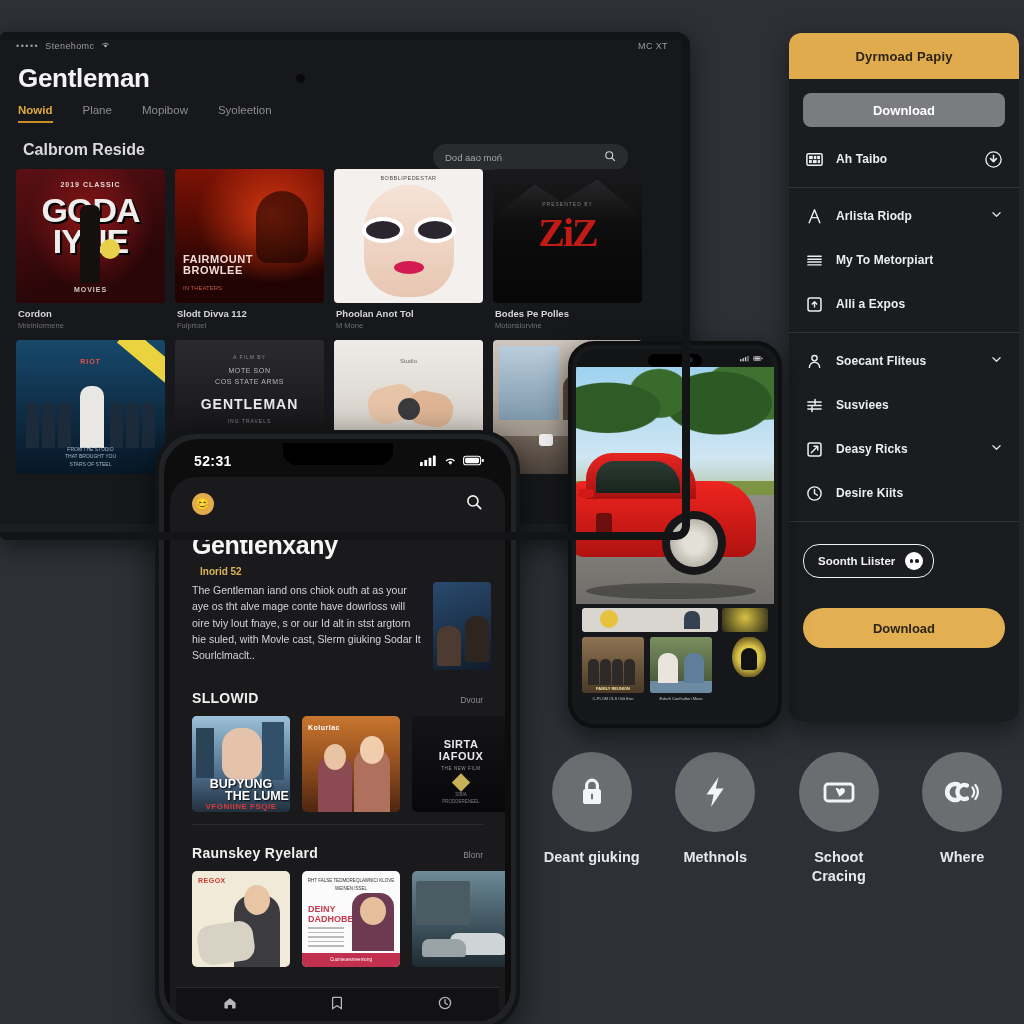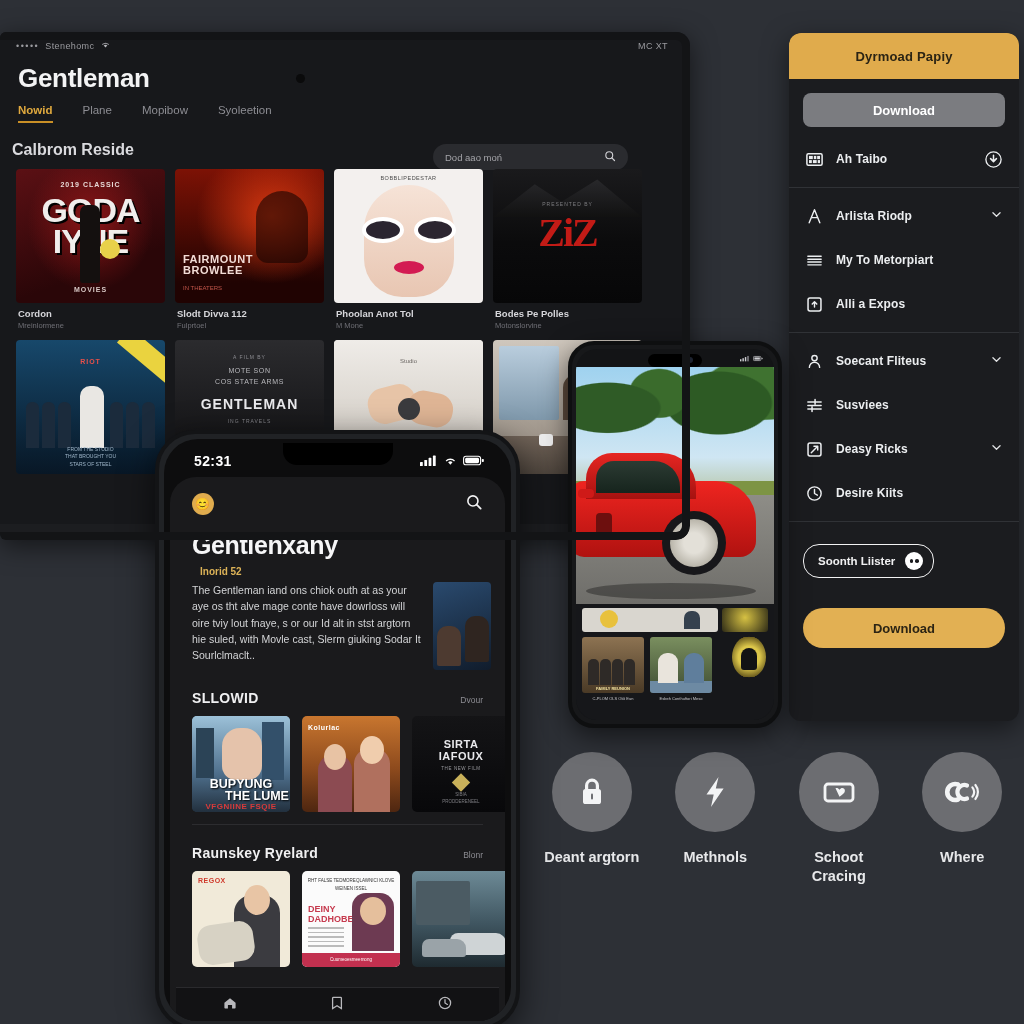--- a/index.html
+++ b/index.html
@@ -37,21 +37,21 @@
     letter-spacing: -0.3px; }
   .t-tabs { display:flex; gap:30px; padding: 10px 0 0 18px; align-items:flex-start; }
   .t-tab { font-size: 11.5px; color:#8d8d93; padding-bottom: 5px; }
   .t-tab.active { color:#e0a93e; border-bottom: 2px solid #c98f26; font-weight:600; }
   .t-search {
     position:absolute; right: 62px; top: 112px; width: 195px; height: 26px;
     background:#2a2b2f; border-radius: 14px; display:flex; align-items:center;
     justify-content:space-between; padding: 0 12px;
   }
   .t-search span { font-size: 9.5px; color:#a4a4a9; }
-  .t-section { font-size: 16px; font-weight:700; color:#dadade; padding: 18px 0 0 12px; }
+  .t-section { font-size: 16px; font-weight:700; color:#dadade; padding: 18px 0 0 23px; }
   .t-grid { display:grid; grid-template-columns: repeat(4, 149px); gap: 10px;
     padding: 10px 0 0 16px; }
   .t-card { width: 149px; }
   .t-poster { width:149px; height:134px; border-radius:4px; overflow:hidden;
     position:relative; background:#222; }
   .t-meta { padding: 5px 2px 0 2px; }
   .t-meta .nm { font-size: 9.5px; color:#d6d6da; font-weight:700; line-height: 1.2;
      white-space: nowrap; overflow:hidden; }
   .t-meta .sb { font-size: 7.5px; color:#6f6f76; margin-top:2px;
      white-space: nowrap; overflow:hidden; }
@@ -683,21 +683,21 @@
 
   <div class="icon-row">
     <div class="icon-item">
       <div class="icon-circle">
         <svg viewBox="0 0 40 40">
             <rect x="11" y="17" width="18" height="15" rx="2.6" fill="#f3f4f5"></rect>
             <path d="M14.6 17v-3.4a5.4 5.4 0 0 1 10.8 0V17" fill="none" stroke="#f3f4f5" stroke-width="3.2"></path>
             <rect x="19" y="21.5" width="2" height="6" rx="1" fill="#6c6d71"></rect>
           </svg>
       </div>
-      <div class="icon-label">Deant argtorn</div>
+      <div class="icon-label">Deant giuking</div>
     </div>
     <div class="icon-item">
       <div class="icon-circle">
         <svg viewBox="0 0 40 40">
             <path d="M23.5 5 11.5 22.5h7.2L16 35l12.6-18.4h-7.8Z" fill="#f3f4f5"></path>
           </svg>
       </div>
       <div class="icon-label">Methnols</div>
     </div>
     <div class="icon-item">

